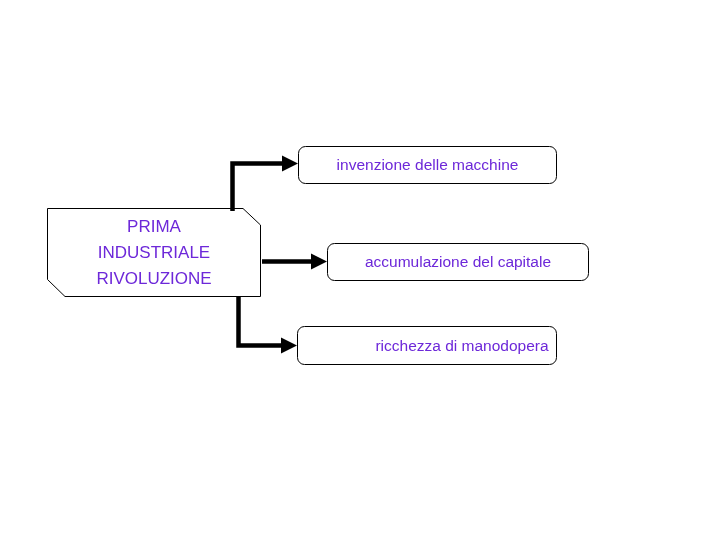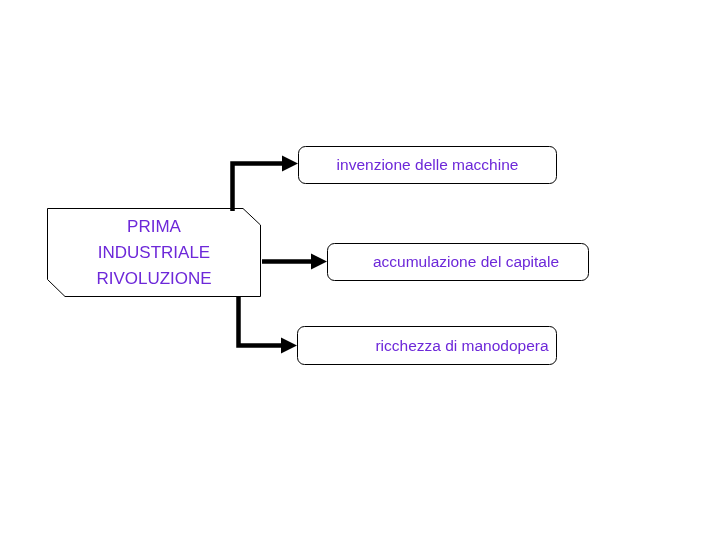--- a/index.html
+++ b/index.html
@@ -66,21 +66,20 @@
     width: 259px;
     height: 38px;
     font-size: 15.5px;
   }
   #box2-label {
     left: 327px;
     top: 243px;
     width: 262px;
     height: 38px;
     font-size: 15.5px;
-    padding-left: 8px;
   }
   #box3-label {
     left: 297px;
     top: 326px;
     width: 260px;
     height: 39px;
     font-size: 15.5px;
     margin-left: 35px;
   }
 </style>

